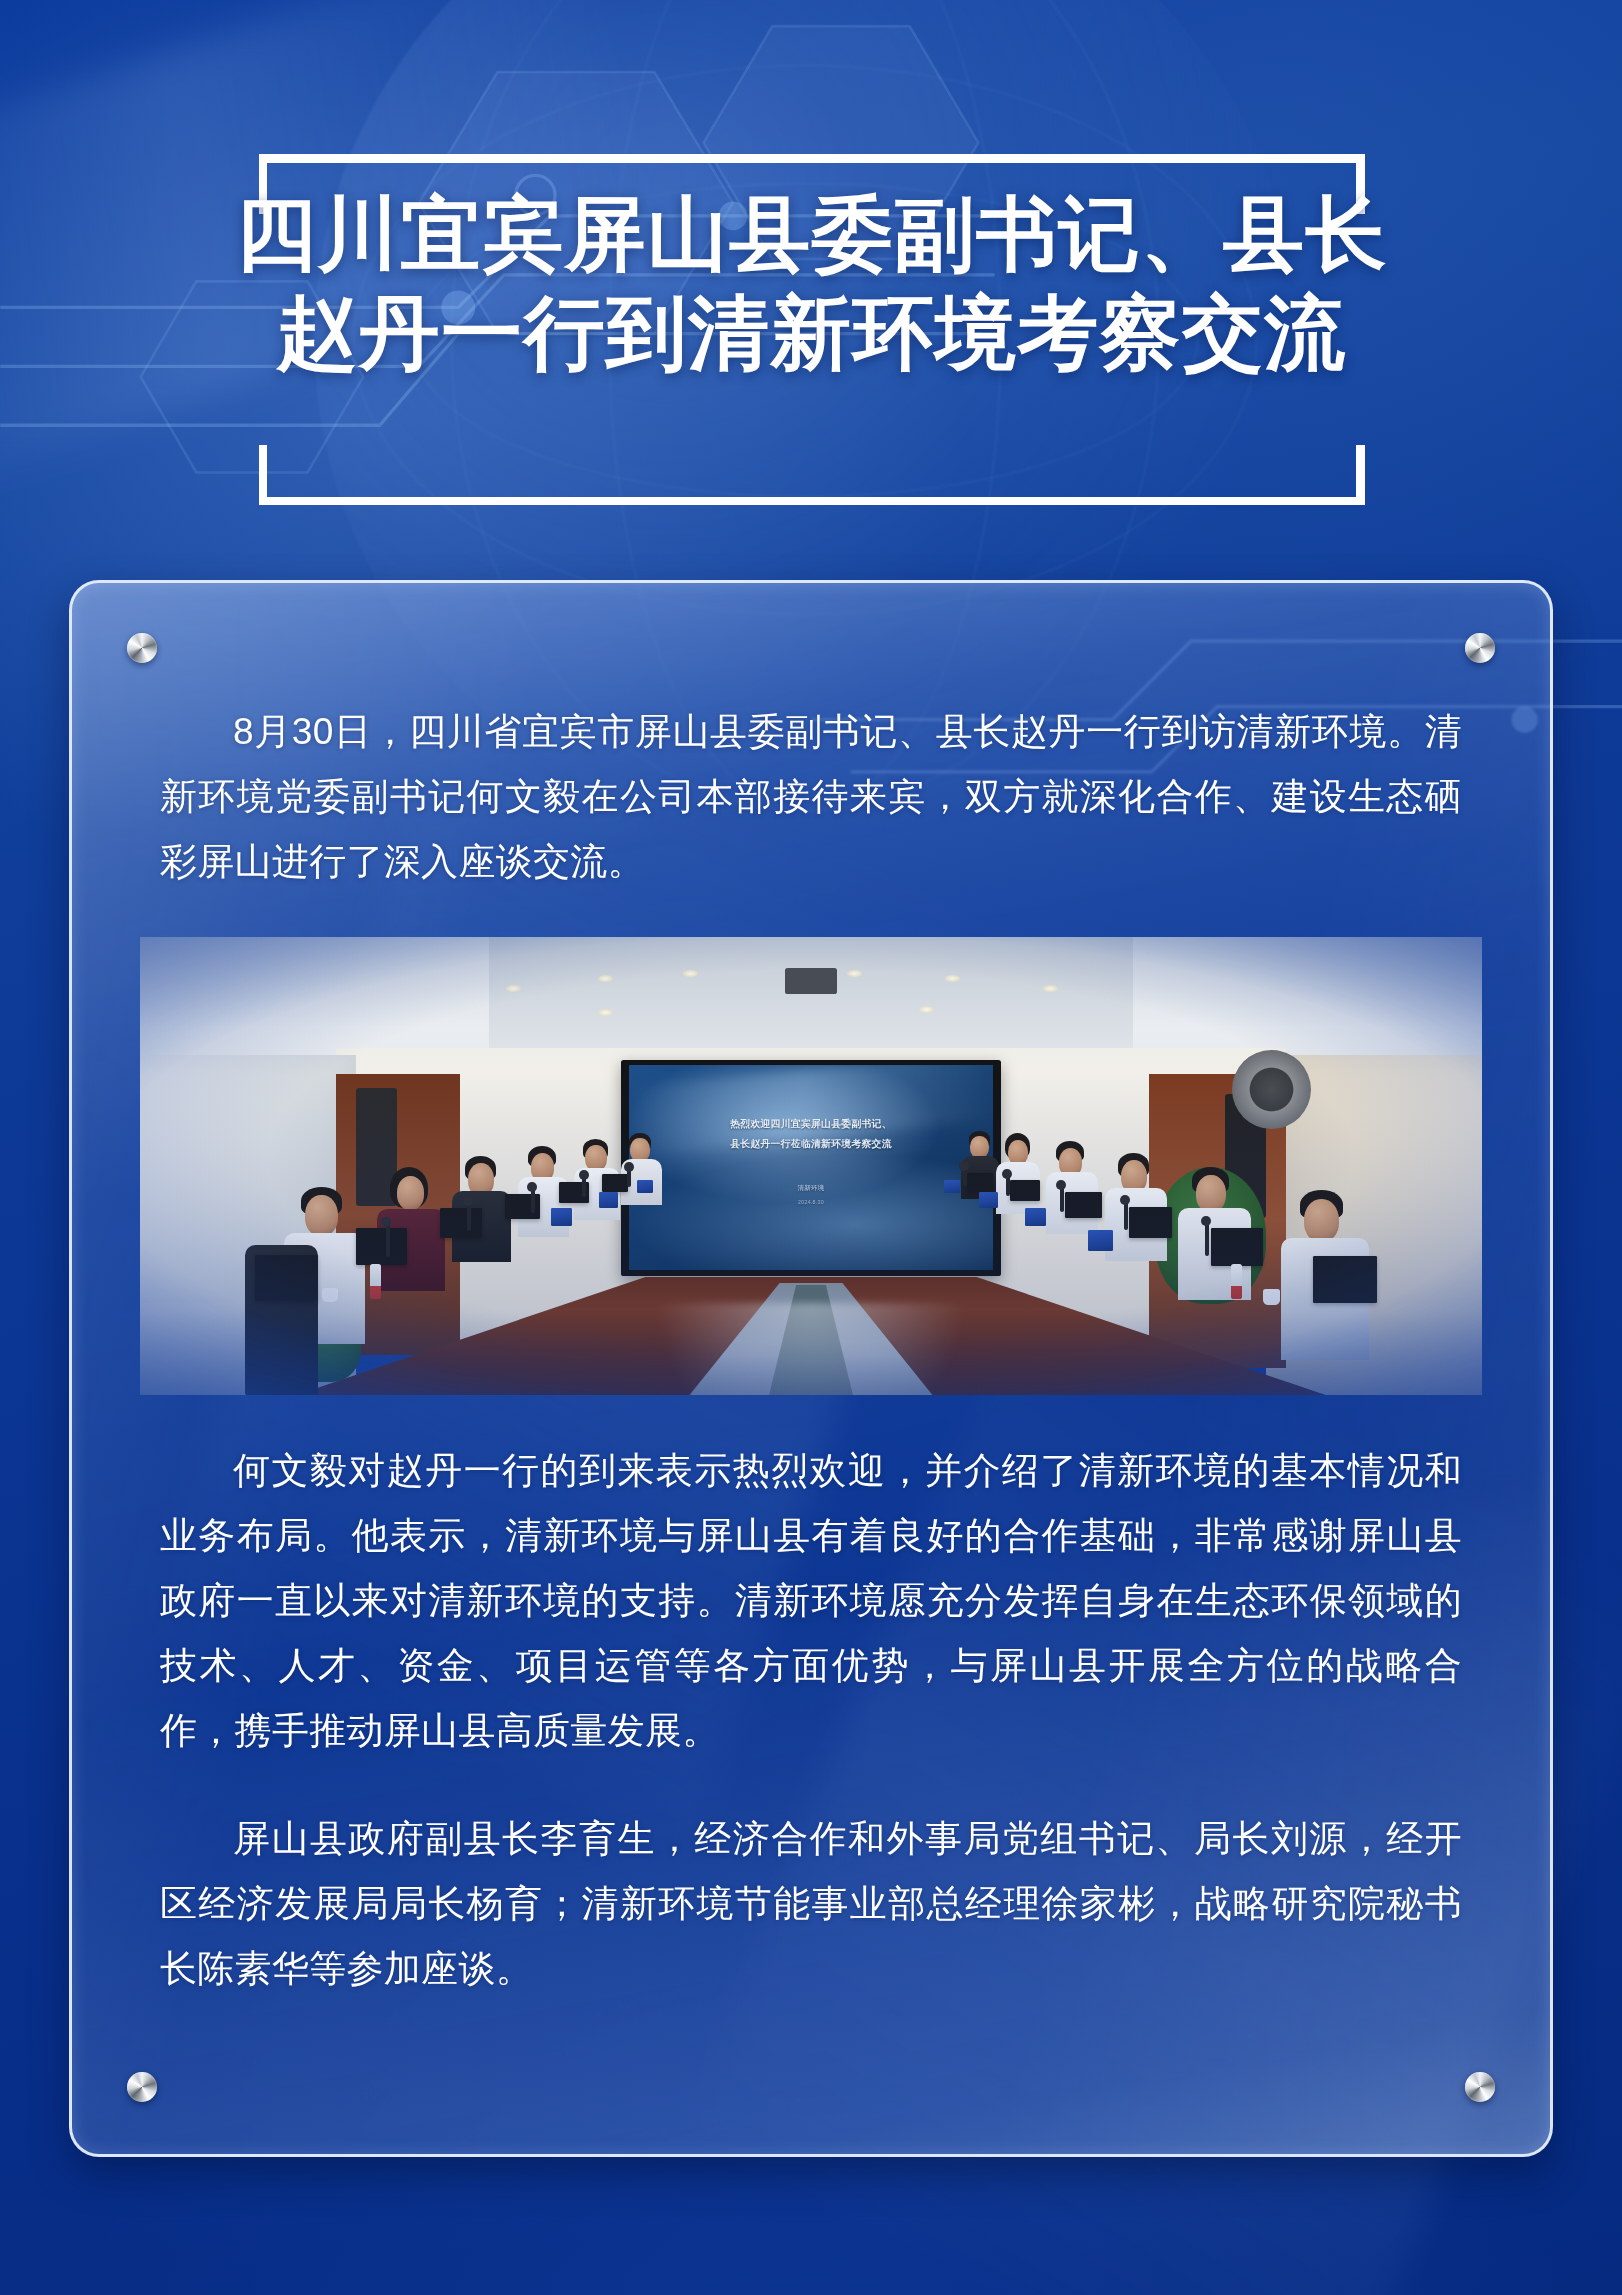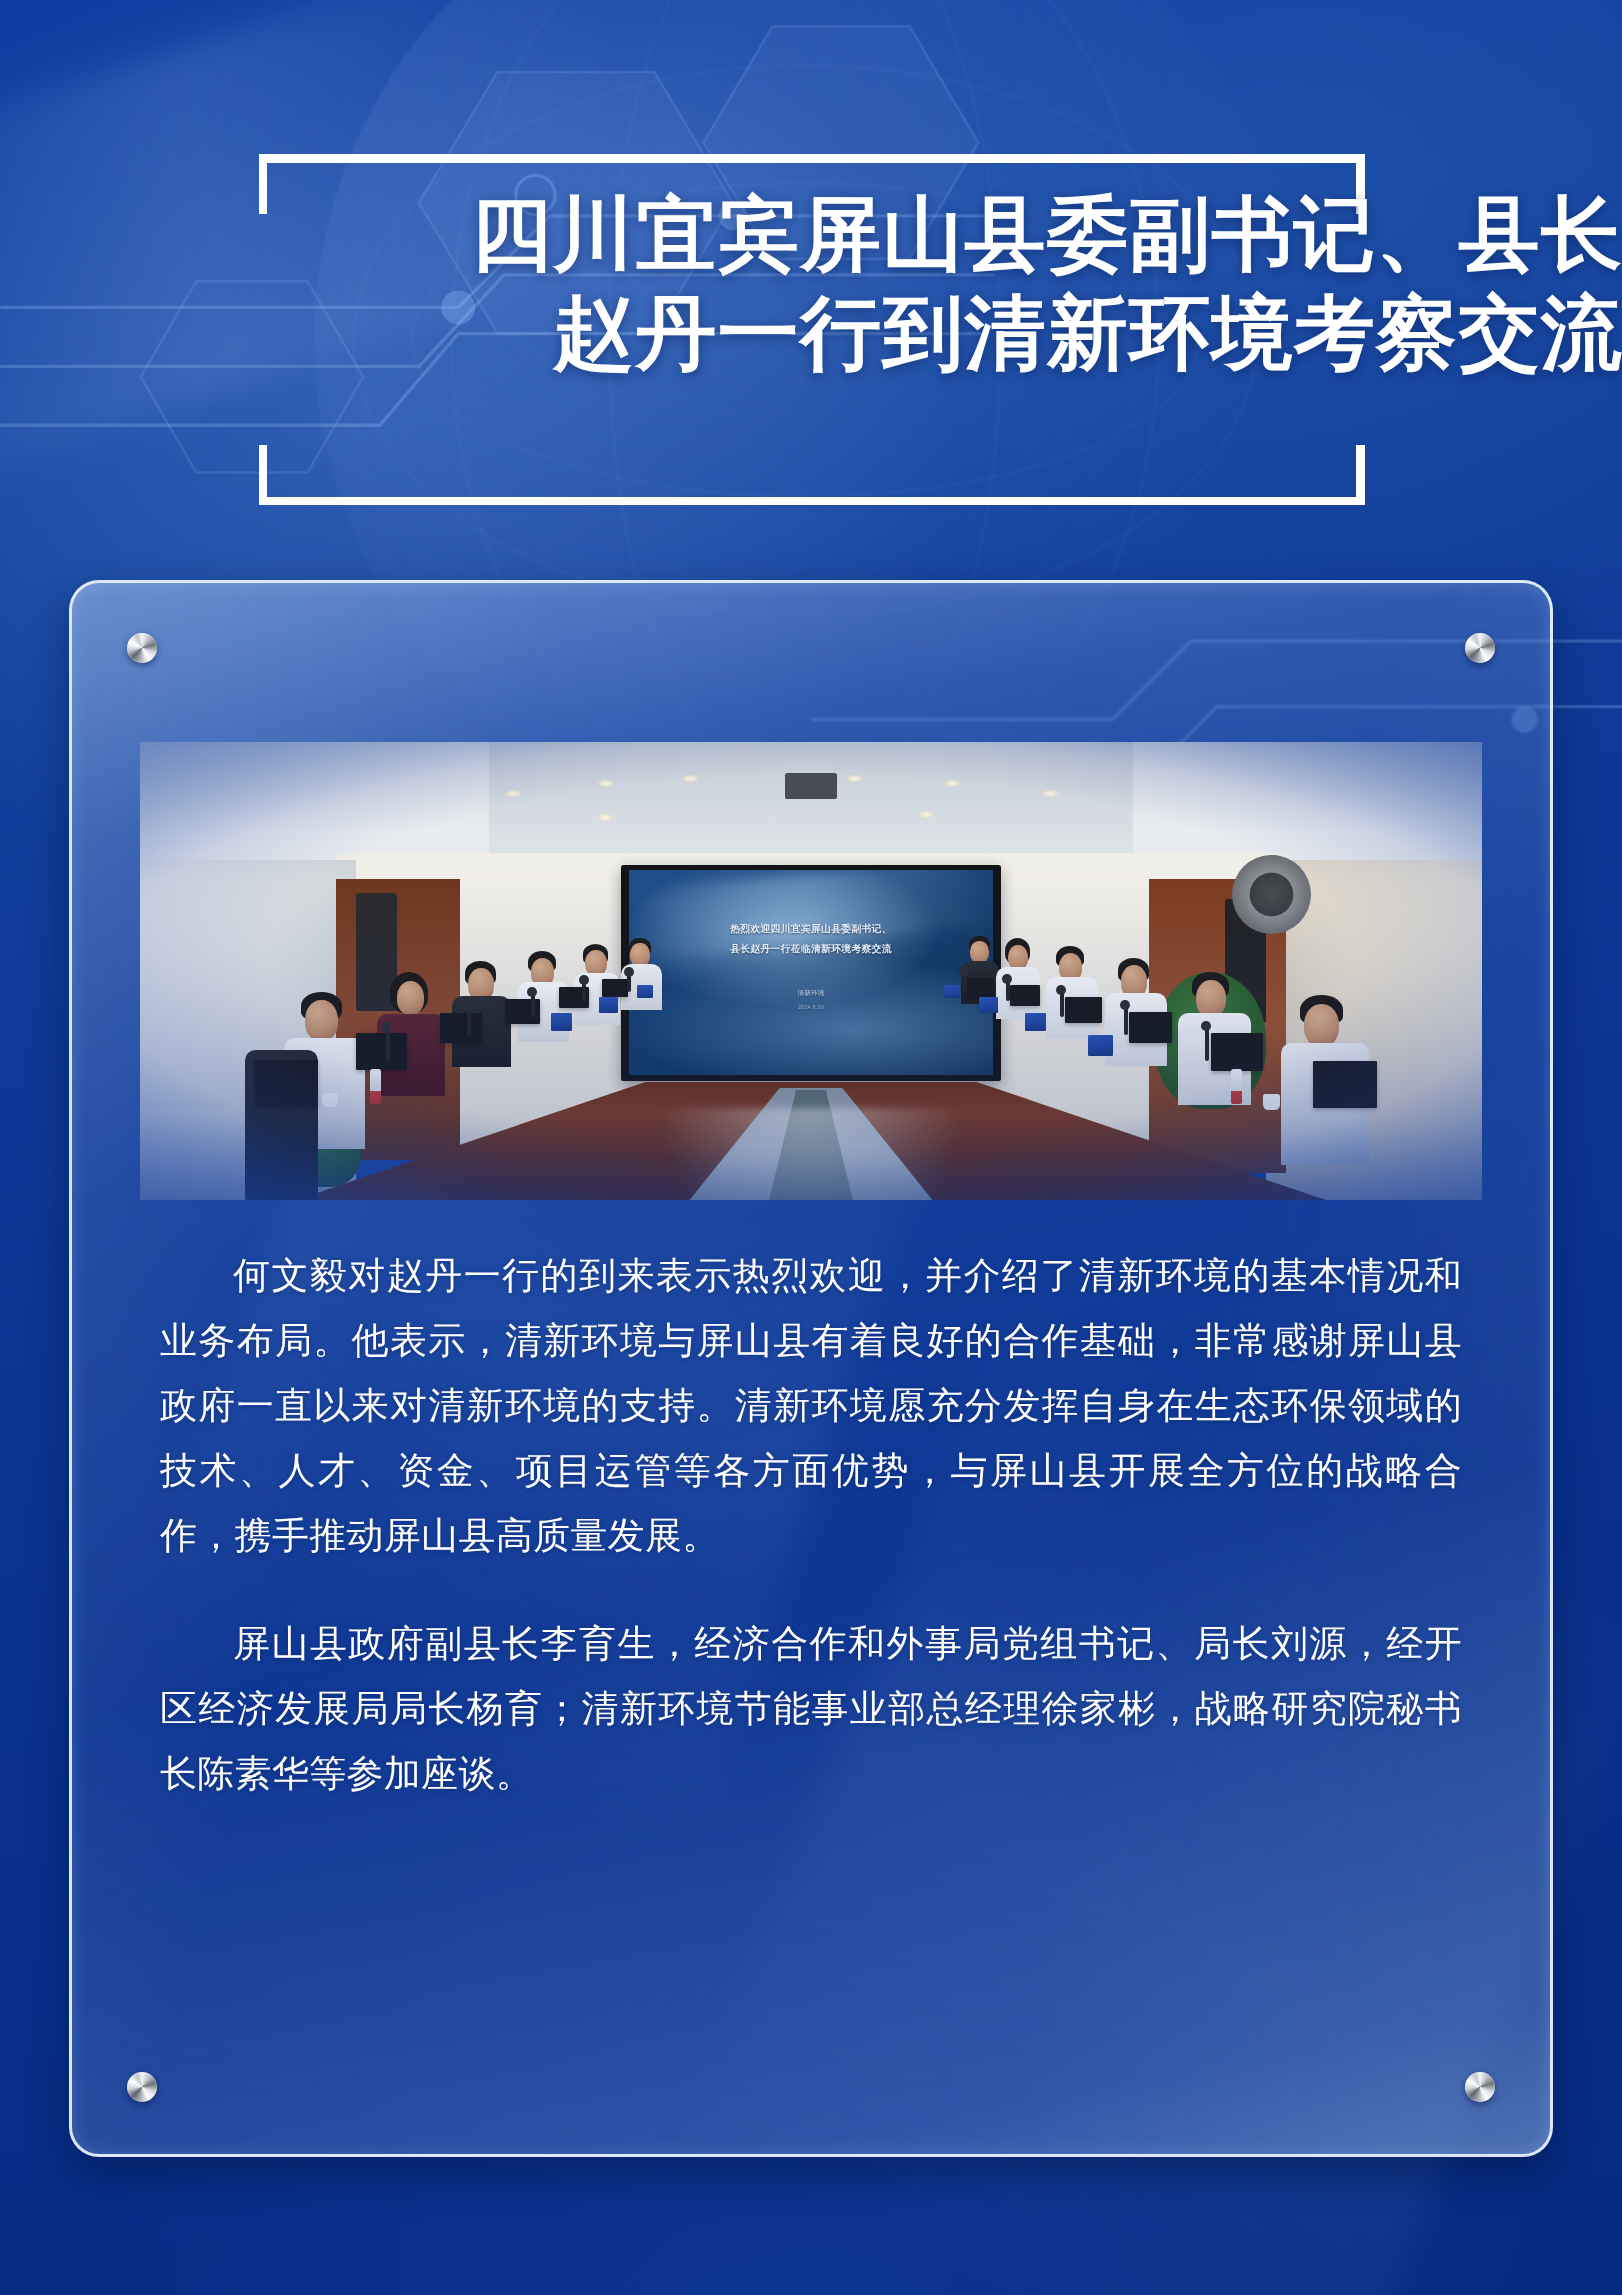--- a/index.html
+++ b/index.html
@@ -38,21 +38,21 @@
   
   .swoosh {
     position:absolute;
     background:linear-gradient(100deg, rgba(160,195,250,.00) 0%, rgba(160,195,250,.16) 45%, rgba(160,195,250,.00) 100%);
     filter:blur(17px);
   }
 
   
   #title-block {
     position:absolute; left:0; right:0; top:154px;
-    text-align:right;
+    text-align:center;
   }
   .bracket {
     position:absolute;
     width:1106px; left:50%; transform:translateX(-50%);
     height:60px;
   }
   .bracket .bar { position:absolute; background:#ffffff; }
   .bracket-top   { top:0px;  }
   .bracket-top   .h { left:0; right:0; top:0; height:8.5px; }
   .bracket-top   .lv{ left:0;  top:0; width:8.5px; height:60px; }
@@ -306,20 +306,21 @@
   </div>
 
   <div id="card">
     <span class="rivet tl"></span>
     <span class="rivet tr"></span>
     <span class="rivet bl"></span>
     <span class="rivet br"></span>
 
     <div class="card-inner">
 
+      <p class="body">8月30日，四川省宜宾市屏山县委副书记、县长赵丹一行到访清新环境。清新环境党委副书记何文毅在公司本部接待来宾，双方就深化合作、建设生态硒彩屏山进行了深入座谈交流。</p>
 
       <div id="photo-wrap">
         <div id="photo">
 
           <div class="ph ceil"></div>
           <div class="ph ceil-v"></div>
           <div class="ph wall-b"></div>
           <div class="ph wall-l"></div>
           <div class="ph wall-r"></div>
           <div class="ph wood-l"></div>

